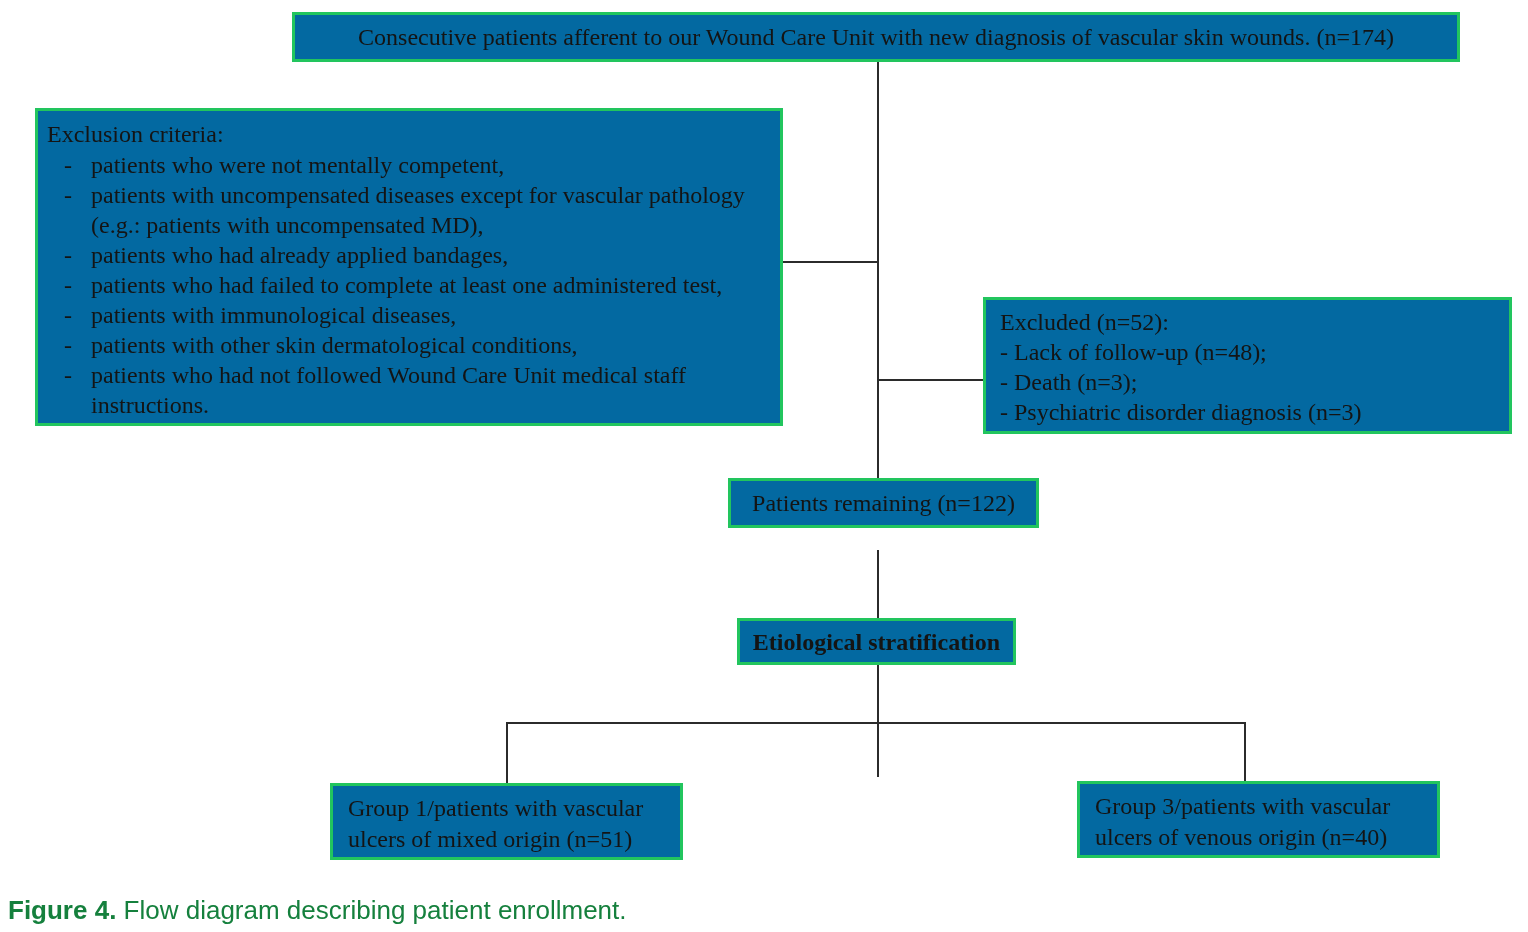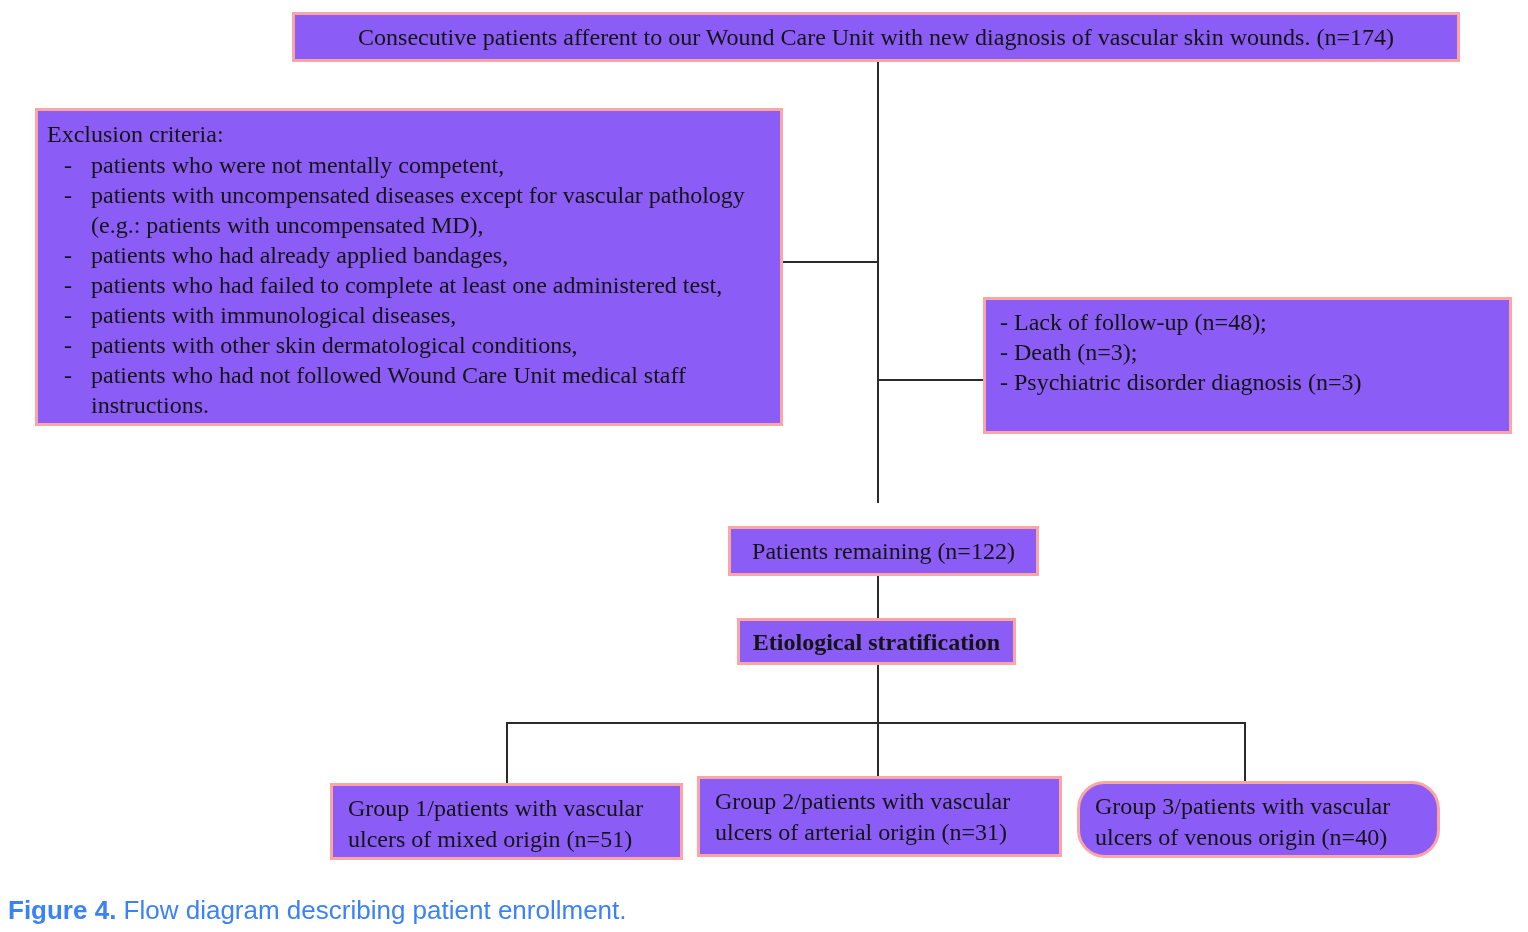--- a/index.html
+++ b/index.html
@@ -7,44 +7,44 @@
   body { position: relative; overflow: hidden; }
 
   .canvas {
     position: absolute; left: 0; top: 0; width: 1528px; height: 932px;
     font-family: "Liberation Serif", "DejaVu Serif", serif;
     color: #141414;
   }
 
   .box {
     position: absolute;
-    border: 3px solid #fca5a5;
-    background: #8b5cf6;
+    border: 3px solid #22c55e;
+    background: #0369a1;
     font-size: 24px;
     line-height: 30px;
     color: #141414;
   }
   .box.centered {
     display: flex; align-items: center; justify-content: center;
     text-align: center;
   }
 
   .line { position: absolute; background: #2b2b2b; }
   .line.v { width: 2px; }
   .line.h { height: 2px; }
 
   
   #top-box        { left: 292px; top: 12px;  width: 1168px; height: 50px; }
   #exclusion-box  { left: 27px;  top: 108px; width: 748px;  height: 318px; padding: 8px 14px 0 9px; margin-left: 8px; }
   #excluded-box   { left: 983px; top: 297px; width: 529px;  height: 137px; padding: 7px 10px 0 14px; }
-  #remaining-box  { left: 728px; top: 526px; width: 311px;  height: 50px; }
+  #remaining-box  { left: 728px; top: 478px; width: 311px;  height: 50px; }
   #strat-box      { left: 737px; top: 618px; width: 279px;  height: 47px; font-weight: bold; }
   #group1-box     { left: 330px; top: 783px; width: 353px;  height: 77px; }
   #group2-box     { left: 697px; top: 776px; width: 365px;  height: 81px; }
-  #group3-box     { left: 1077px;top: 781px; width: 363px;  height: 77px; border-radius: 28px; }
+  #group3-box     { left: 1077px;top: 781px; width: 363px;  height: 77px; }
   .group-box { padding: 7px 0 0 15px; line-height: 31px; }
 
   
   .excl-title { line-height: 31px; }
   .excl-item { display: flex; line-height: 30px; }
   .excl-item .dash { width: 25px; padding-left: 17px; flex: 0 0 auto; }
   .excl-item .itext { flex: 1 1 auto; padding-left: 19px; }
 
   .excluded-line { line-height: 30px; }
 
@@ -56,21 +56,21 @@
   #line-mid2-v      { left: 877px;  top: 663px; height: 61px; }
   #line-branch-h    { left: 506px;  top: 722px; width: 740px; }
   #line-stub-left   { left: 506px;  top: 722px; height: 62px; }
   #line-stub-mid    { left: 877px;  top: 722px; height: 55px; }
   #line-stub-right  { left: 1244px; top: 722px; height: 60px; }
 
   
   .caption {
     position: absolute; left: 8px; top: 894px;
     font-family: "Liberation Sans", "DejaVu Sans", sans-serif;
-    font-size: 26px; line-height: 32px; color: #3b82f6;
+    font-size: 26px; line-height: 32px; color: #15803d;
   }
   .caption .cap-label { font-weight: bold; }
 </style>
 </head>
 <body>
 
 <div class="canvas">
 
   <div class="line v" id="line-main-v"></div>
   <div class="line h" id="line-excl-h"></div>
@@ -112,36 +112,36 @@
       <span class="dash">-</span>
       <span class="itext">patients with other skin dermatological conditions,</span>
     </div>
     <div class="excl-item">
       <span class="dash">-</span>
       <span class="itext">patients who had not followed Wound Care Unit medical staff instructions.</span>
     </div>
   </div>
 
   <div class="box" id="excluded-box">
+    <div class="excluded-line">Excluded (n=52):</div>
     <div class="excluded-line">- Lack of follow-up (n=48);</div>
     <div class="excluded-line">- Death (n=3);</div>
     <div class="excluded-line">- Psychiatric disorder diagnosis (n=3)</div>
   </div>
 
   <div class="box centered" id="remaining-box">
     <span>Patients remaining (n=122)</span>
   </div>
 
   <div class="box centered" id="strat-box">
     <span>Etiological stratification</span>
   </div>
 
   <div class="box group-box" id="group1-box">Group 1/patients with vascular ulcers of mixed origin (n=51)</div>
 
-  <div class="box group-box" id="group2-box">Group 2/patients with vascular ulcers of arterial origin (n=31)</div>
 
   <div class="box group-box" id="group3-box">Group 3/patients with vascular ulcers of venous origin (n=40)</div>
 
   <div class="caption">
     <span class="cap-label">Figure 4.</span><span> Flow diagram describing patient enrollment.</span>
   </div>
 
 </div>
 
 </body></html>

